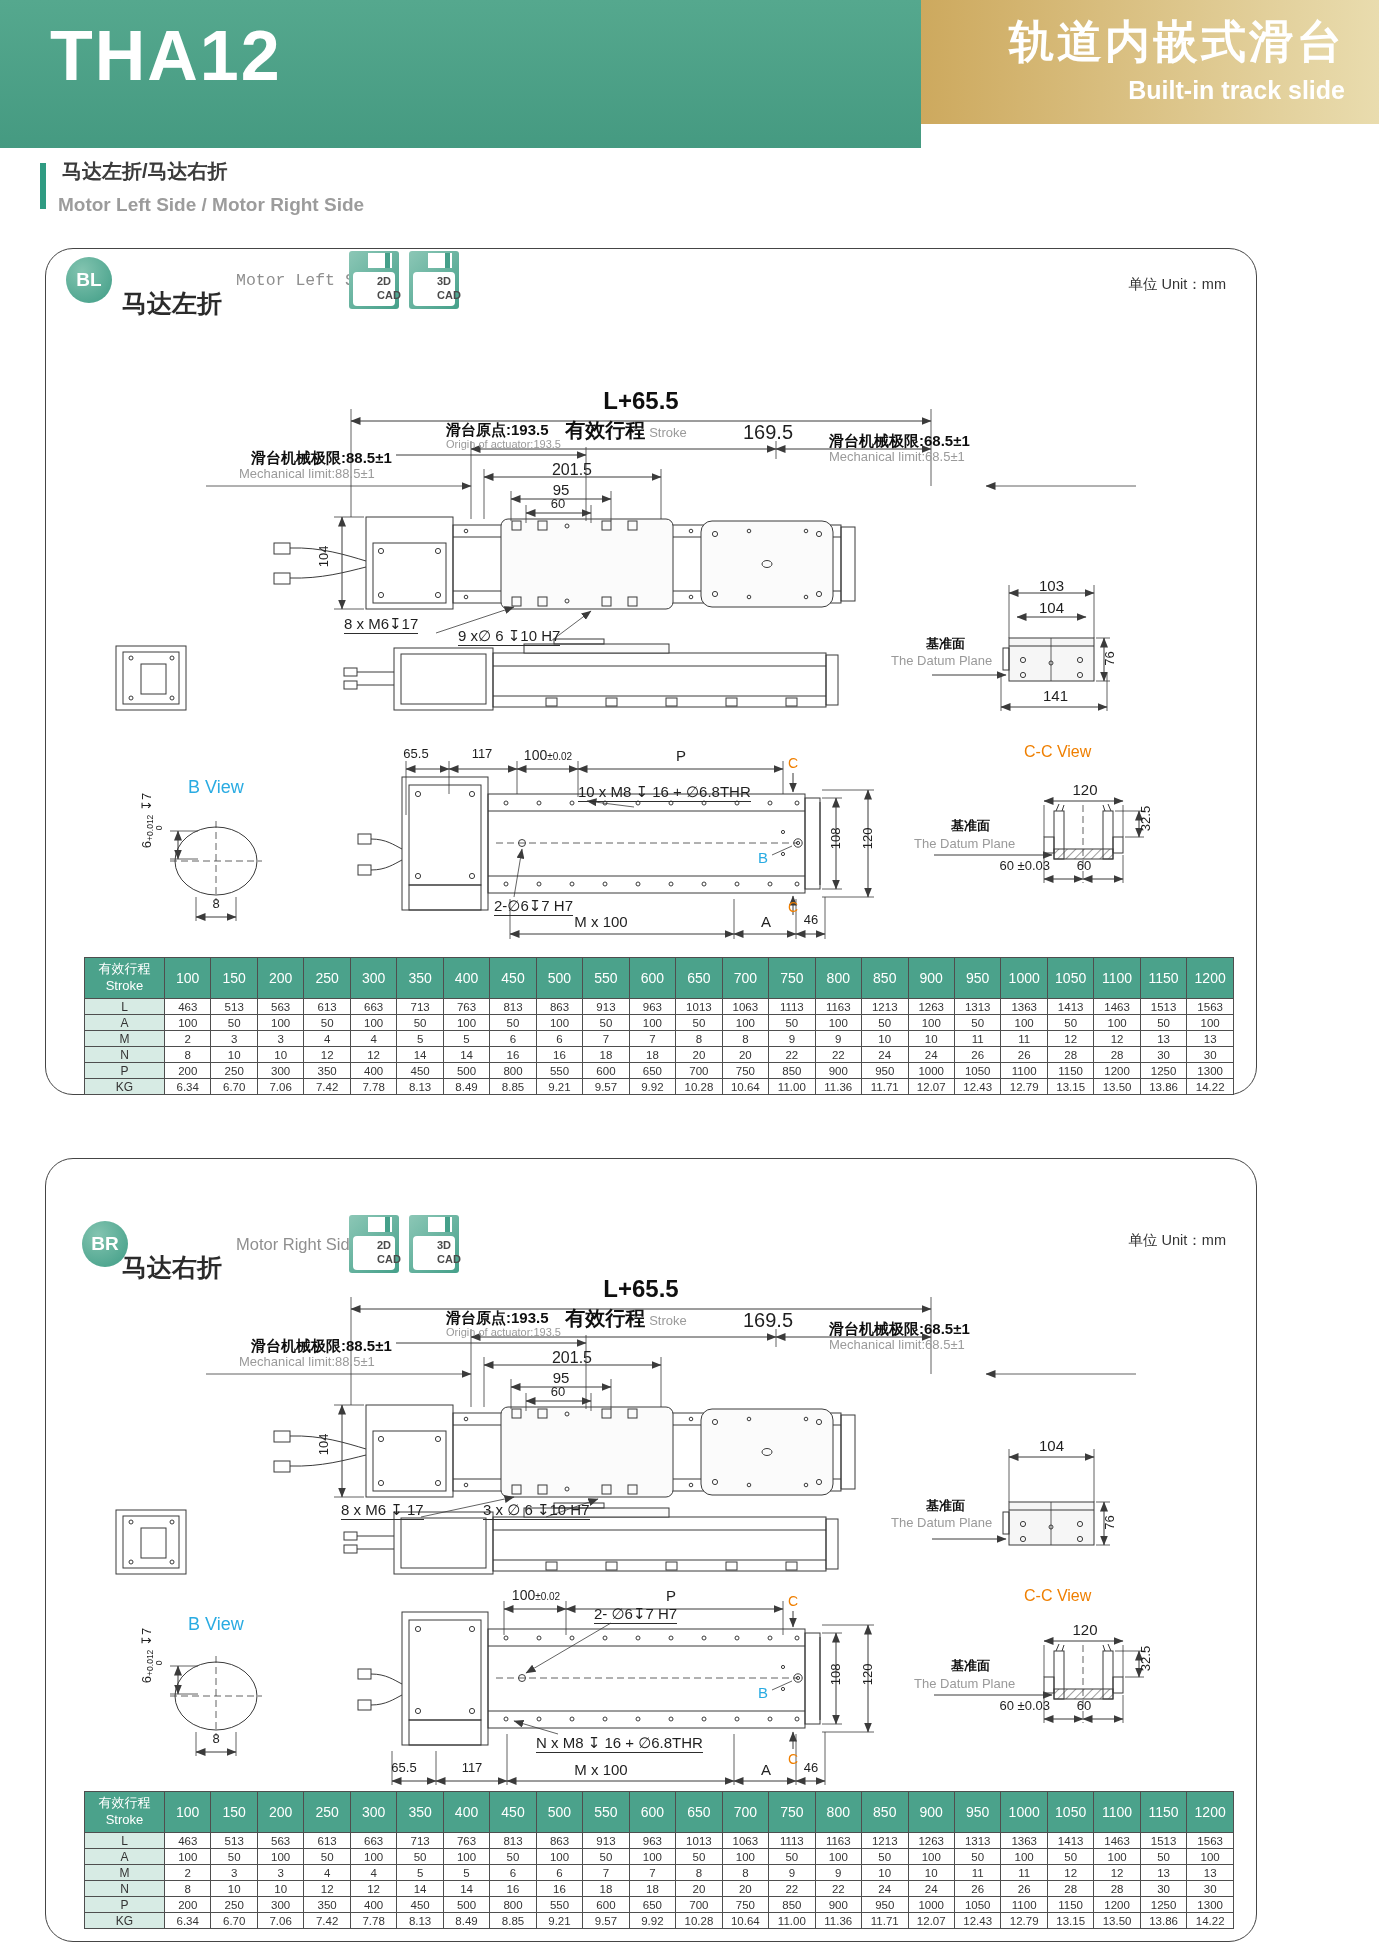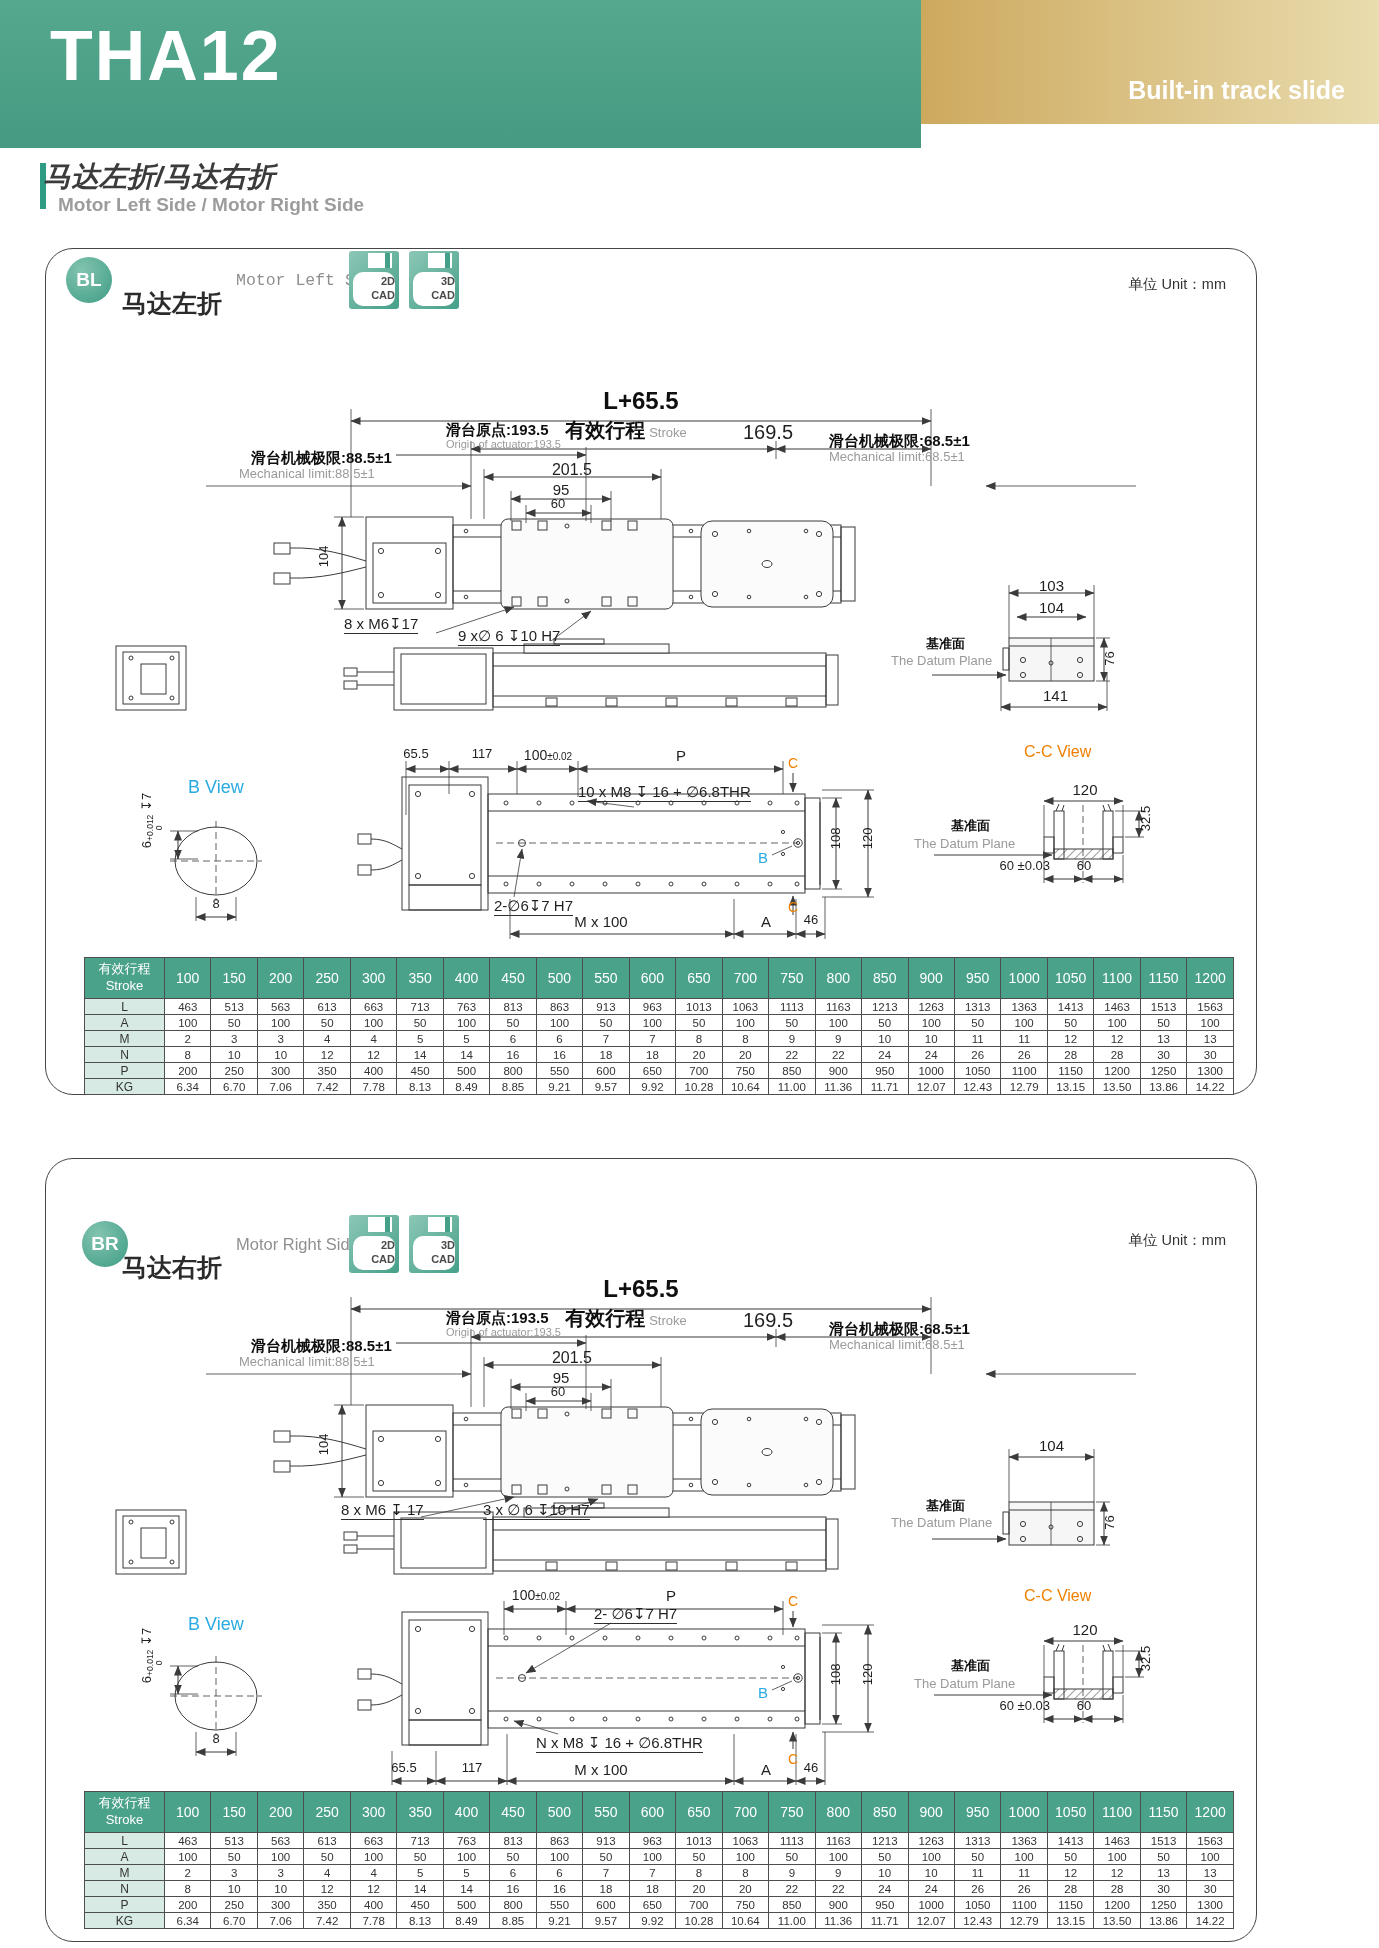--- a/index.html
+++ b/index.html
@@ -6,35 +6,35 @@
   body{font-family:"Liberation Sans",sans-serif;}
   .page{position:relative;width:1379px;height:1948px;background:#fff;overflow:hidden;}
   
   .hdr-green{position:absolute;left:0;top:0;width:921px;height:148px;background:linear-gradient(180deg,#55a88e,#459a81);}
   .hdr-model{position:absolute;left:50px;top:16px;font-size:70px;font-weight:bold;color:#fff;letter-spacing:2px;}
   .hdr-gold{position:absolute;left:921px;top:0;width:458px;height:124px;background:linear-gradient(90deg,#cda95e,#e9dcae);}
   .hdr-zh{position:absolute;right:34px;top:12px;font-size:45px;font-weight:bold;color:#fff;letter-spacing:3px;white-space:nowrap;}
   .hdr-en{position:absolute;right:34px;top:76px;font-size:25px;font-weight:bold;color:#fff;white-space:nowrap;}
   
   .sec-bar{position:absolute;left:40px;top:163px;width:6px;height:46px;background:#2f9b82;}
-  .sec-zh{position:absolute;left:43px;top:158px;font-size:28px;font-weight:bold;color:#3b3b3b;white-space:nowrap;font-style:italic;}
+  .sec-zh{position:absolute;left:62px;top:158px;font-size:20px;font-weight:bold;color:#3b3b3b;white-space:nowrap;}
   .sec-en{position:absolute;left:58px;top:194px;font-size:19px;font-weight:bold;color:#9c9c9c;white-space:nowrap;}
   
   .panel{position:absolute;left:45px;width:1210px;border:1.6px solid #454545;border-radius:28px;background:#fff;}
   .panel-bl{top:248px;height:845px;}
   .panel-br{top:1158px;height:782px;}
   .badge{position:absolute;width:46px;height:46px;border-radius:50%;background:radial-gradient(circle at 35% 30%,#83c4b0,#3e9c85);color:#fff;font-size:19px;font-weight:bold;text-align:center;line-height:46px;}
   .ptitle-zh{position:absolute;font-size:25px;font-weight:bold;color:#2b2b2b;white-space:nowrap;margin-top:24px;}
   .ptitle-en{position:absolute;font-size:16.5px;color:#8f8f8f;white-space:nowrap;}
   .unit{position:absolute;right:30px;font-size:14.5px;color:#333;white-space:nowrap;}
   
   .cad{position:absolute;width:50px;height:58px;background:linear-gradient(135deg,#8cc7b6,#45a08a);border-radius:3px;cursor:pointer;}
   .cad .shutter{position:absolute;top:2px;right:7px;width:24px;height:15px;background:#fff;}
   .cad .slot{position:absolute;top:2px;right:9px;width:5px;height:15px;background:#45a08a;}
-  .cad .face{position:absolute;left:4px;right:4px;top:21px;bottom:3px;background:#fff;border-radius:10px;text-align:right;font-size:11px;font-weight:bold;color:#4a4a4a;line-height:1.25;padding-top:3px;}
+  .cad .face{position:absolute;left:4px;right:4px;top:21px;bottom:3px;background:#fff;border-radius:4px;text-align:left;font-size:11px;font-weight:bold;color:#4a4a4a;line-height:1.25;padding-top:3px;padding-left:24px;}
   
   .art{position:absolute;left:0;top:0;}
   .L{position:absolute;white-space:nowrap;color:#1f1f1f;font-size:14px;line-height:1.15;}
   .ctr{text-align:center;}
   .b{font-weight:bold;color:#0f0f0f;}
   .g{color:#9a9a9a;}
   .or{color:#ef7f00;}
   .cy{color:#29abe2;}
   .u{border-bottom:1.3px solid #2e2e2e;padding-bottom:1px;}
   .r{transform:rotate(-90deg);transform-origin:center;}
@@ -219,20 +219,21 @@
   </g>
 </defs>
 </svg>
 
 <div class="page">
 
   <div class="hdr-green">
     <div class="hdr-model">THA12</div>
   </div>
   <div class="hdr-gold">
+    <div class="hdr-zh">轨道内嵌式滑台</div>
     <div class="hdr-en">Built-in track slide</div>
   </div>
 
   <div class="sec-bar"></div>
   <div class="sec-zh">马达左折/马达右折</div>
   <div class="sec-en">Motor Left Side / Motor Right Side</div>
 
   <section class="panel panel-bl">
     <div class="badge" style="left:20px;top:8px;">BL</div>
     <div class="ptitle-zh" style="left:76px;top:14px;">马达左折</div>

